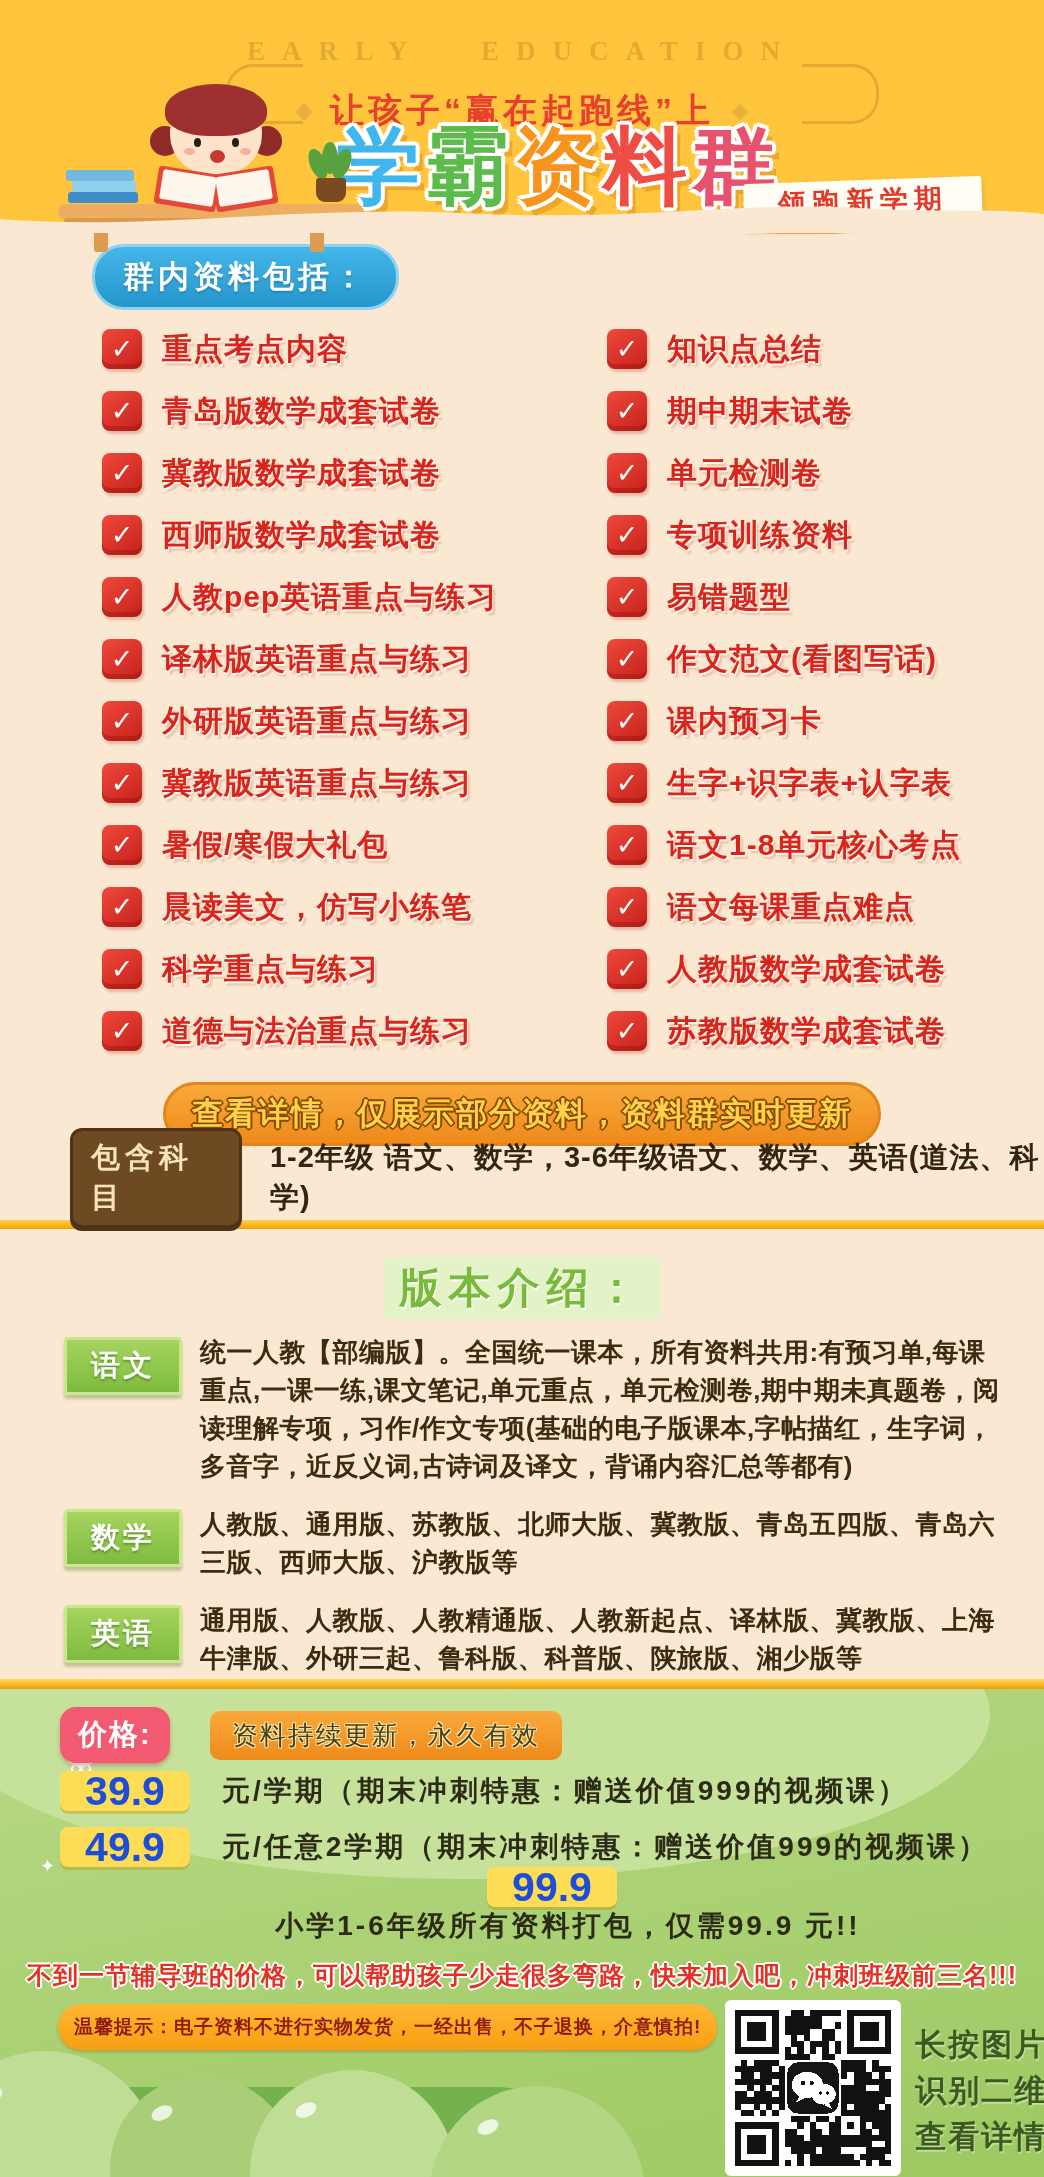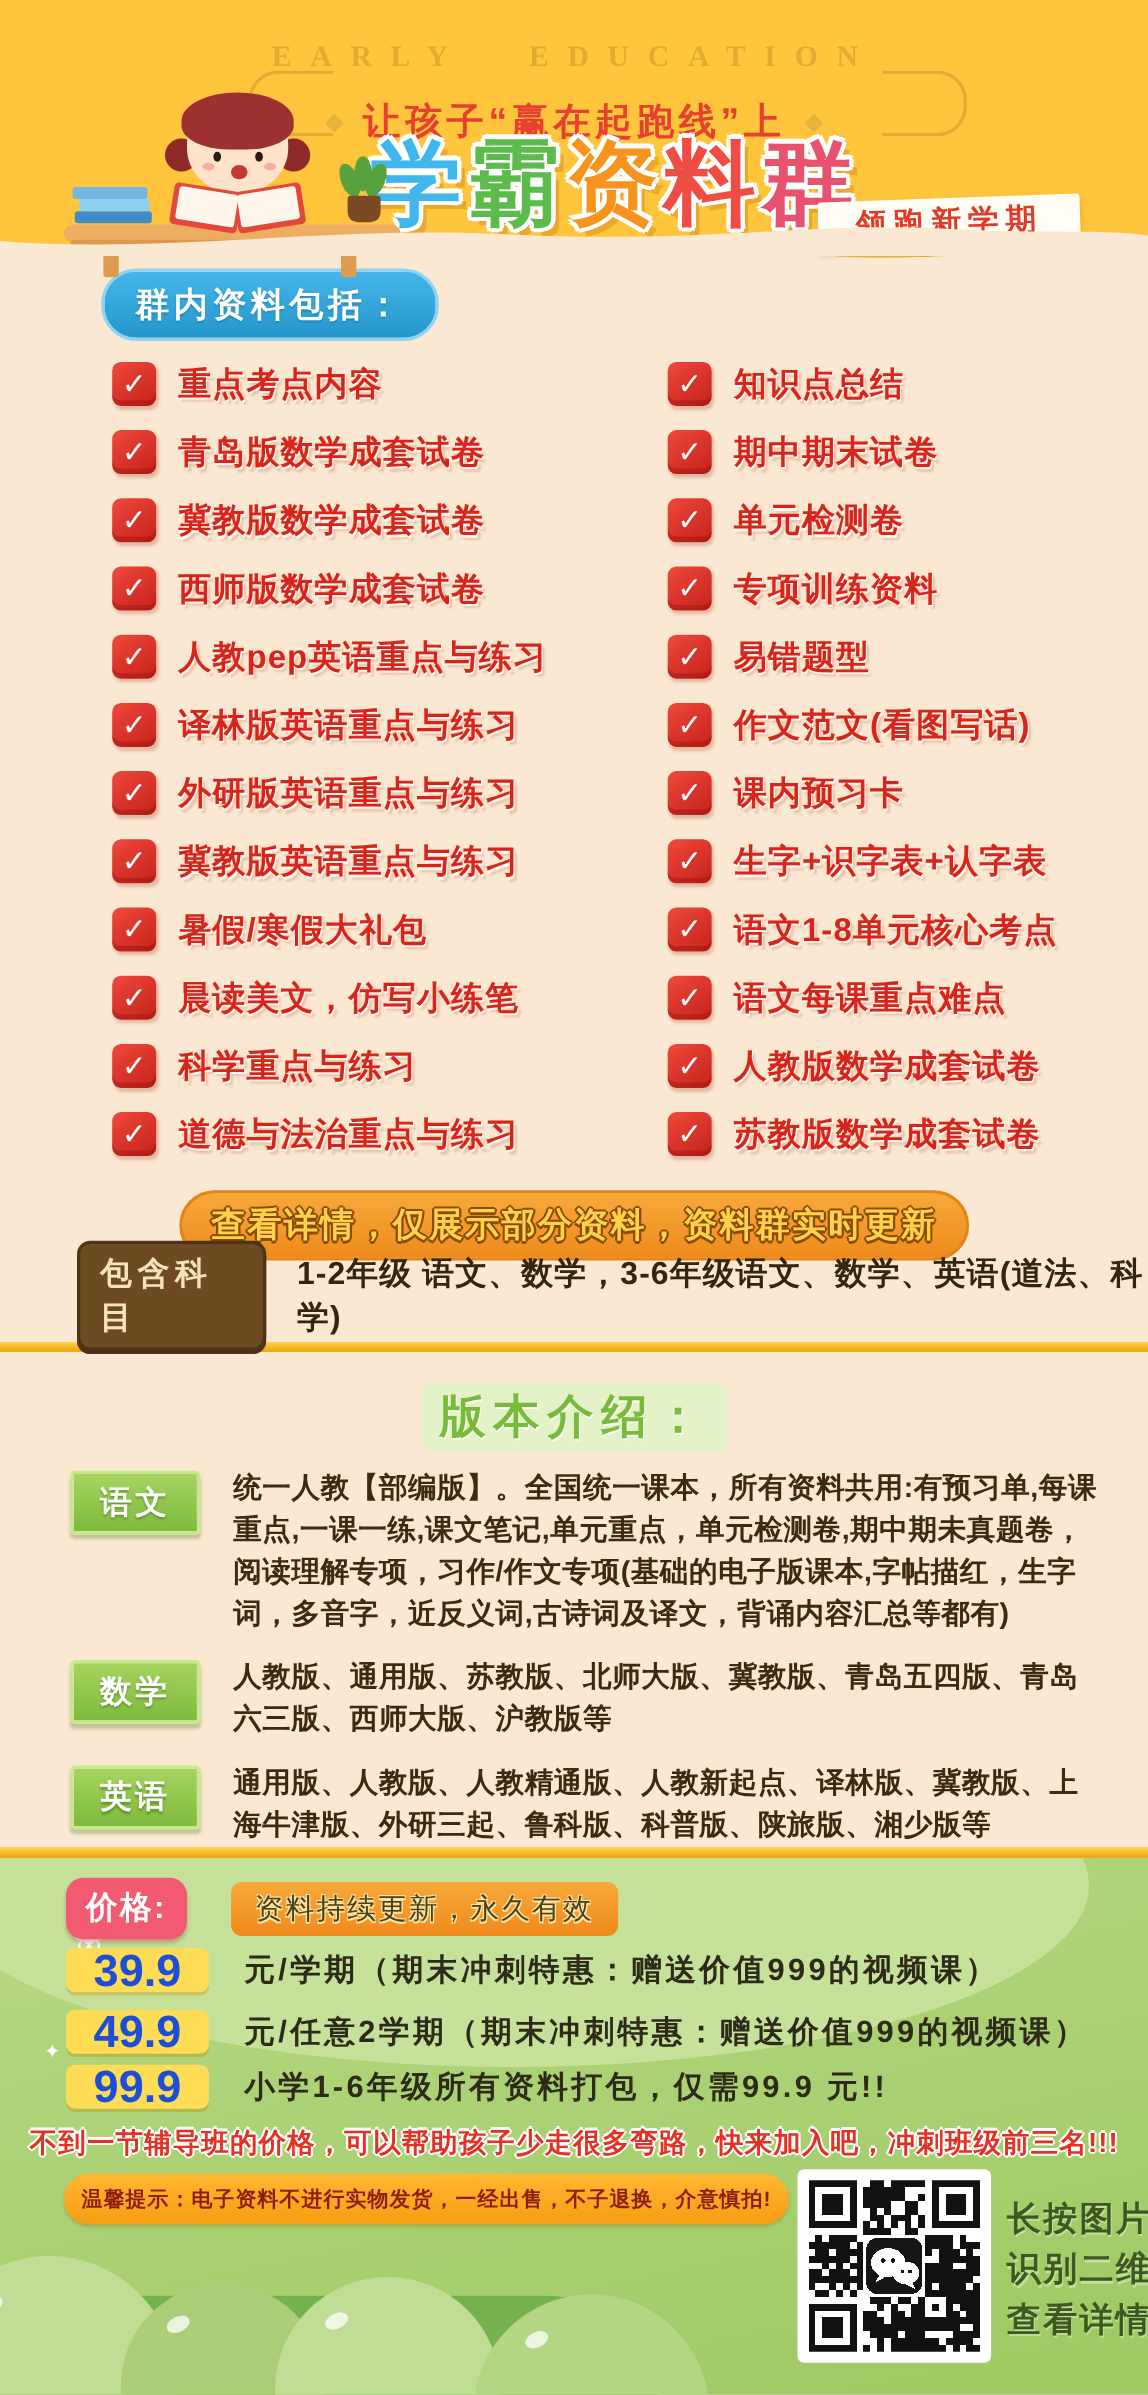--- a/index.html
+++ b/index.html
@@ -110,21 +110,21 @@
         letter-spacing:7px;background:#E4F2C8;padding:3px 16px;border-radius:8px;
         text-shadow:1px 2px 0 rgba(255,255,255,.8);}
   .version-row{display:flex;align-items:flex-start;margin:14px 40px 20px 64px;}
   .badge-green{flex:none;width:112px;height:52px;margin-top:4px;
                background:linear-gradient(#A6D45F,#7DBB3D);
                border:3px solid #C9E78F;border-radius:4px;color:#fff;
                font-size:29px;font-weight:bold;letter-spacing:3px;
                display:flex;align-items:center;justify-content:center;
                box-shadow:0 4px 3px rgba(90,130,40,.35);
                text-shadow:0 2px 2px rgba(60,100,20,.5);}
-  .version-text{margin-left:30px;font-size:26px;font-weight:bold;color:#3B2B10;
+  .version-text{margin-left:18px;font-size:26px;font-weight:bold;color:#3B2B10;
                 line-height:38px;letter-spacing:.5px;}
   .divider-2{height:10px;background:linear-gradient(#FFD95E,#F09E00);}
 
   
   .pricing{position:relative;height:502px;background:linear-gradient(168deg,#B7D884,#9CC961);overflow:hidden;}
   .hill{position:absolute;top:-140px;left:-60px;width:1050px;height:330px;background:#C6E29A;border-radius:50%;}
   .bush-base{position:absolute;bottom:0;left:0;width:600px;height:104px;background:#74B24E;border-radius:0 120px 0 0;}
   .bush{position:absolute;border-radius:50%;background:#BFDD94;}
   .bush::after{content:"";position:absolute;left:22%;top:16%;width:22px;height:14px;
                background:rgba(255,255,255,.75);border-radius:50%;transform:rotate(-25deg);}
@@ -138,21 +138,21 @@
   .pricing .content{position:relative;z-index:3;}
   .price-head{display:flex;align-items:center;padding:18px 0 0 60px;}
   .badge-pink{background:#F25A72;color:#fff;font-size:29px;font-weight:bold;
               padding:8px 18px;border-radius:16px;letter-spacing:2px;
               box-shadow:0 3px 4px rgba(150,40,60,.35);}
   .banner-orange{margin-left:40px;background:linear-gradient(#F9A93C,#EE8A1A);
               border-radius:10px;padding:7px 22px;font-size:26px;font-weight:normal;
               letter-spacing:2px;color:#45411A;
               text-shadow:1px 1px 0 #FFE3A0,-1px -1px 0 #FFE3A0,1px -1px 0 #FFE3A0,-1px 1px 0 #FFE3A0;}
   .tier{display:flex;align-items:center;margin-left:60px;}
-  .tier1{margin-top:8px;} .tier2{margin-top:16px;} .tier3{margin-top:10px;}
+  .tier1{margin-top:8px;} .tier2{margin-top:16px;} .tier3{margin-top:0;flex-direction:column;}
   .tier-price{flex:none;width:130px;height:40px;background:#FFDC55;border-radius:8px;
               color:#1d4ed8;font-size:41px;font-weight:800;
               display:flex;align-items:center;justify-content:center;
               box-shadow:0 3px 0 rgba(190,140,0,.35);}
   .tier-desc{margin-left:32px;font-size:28px;font-weight:bold;color:#2E2A18;letter-spacing:3px;white-space:nowrap;}
   .warning{margin-top:14px;text-align:center;font-size:25px;font-weight:bold;color:#E33224;
            letter-spacing:1px;white-space:nowrap;
            text-shadow:2px 0 #fff,-2px 0 #fff,0 2px #fff,0 -2px #fff,
                        1px 1px #fff,-1px -1px #fff,1px -1px #fff,-1px 1px #fff;}
   .bottom-row{display:flex;align-items:flex-start;margin-top:12px;padding-left:58px;}

